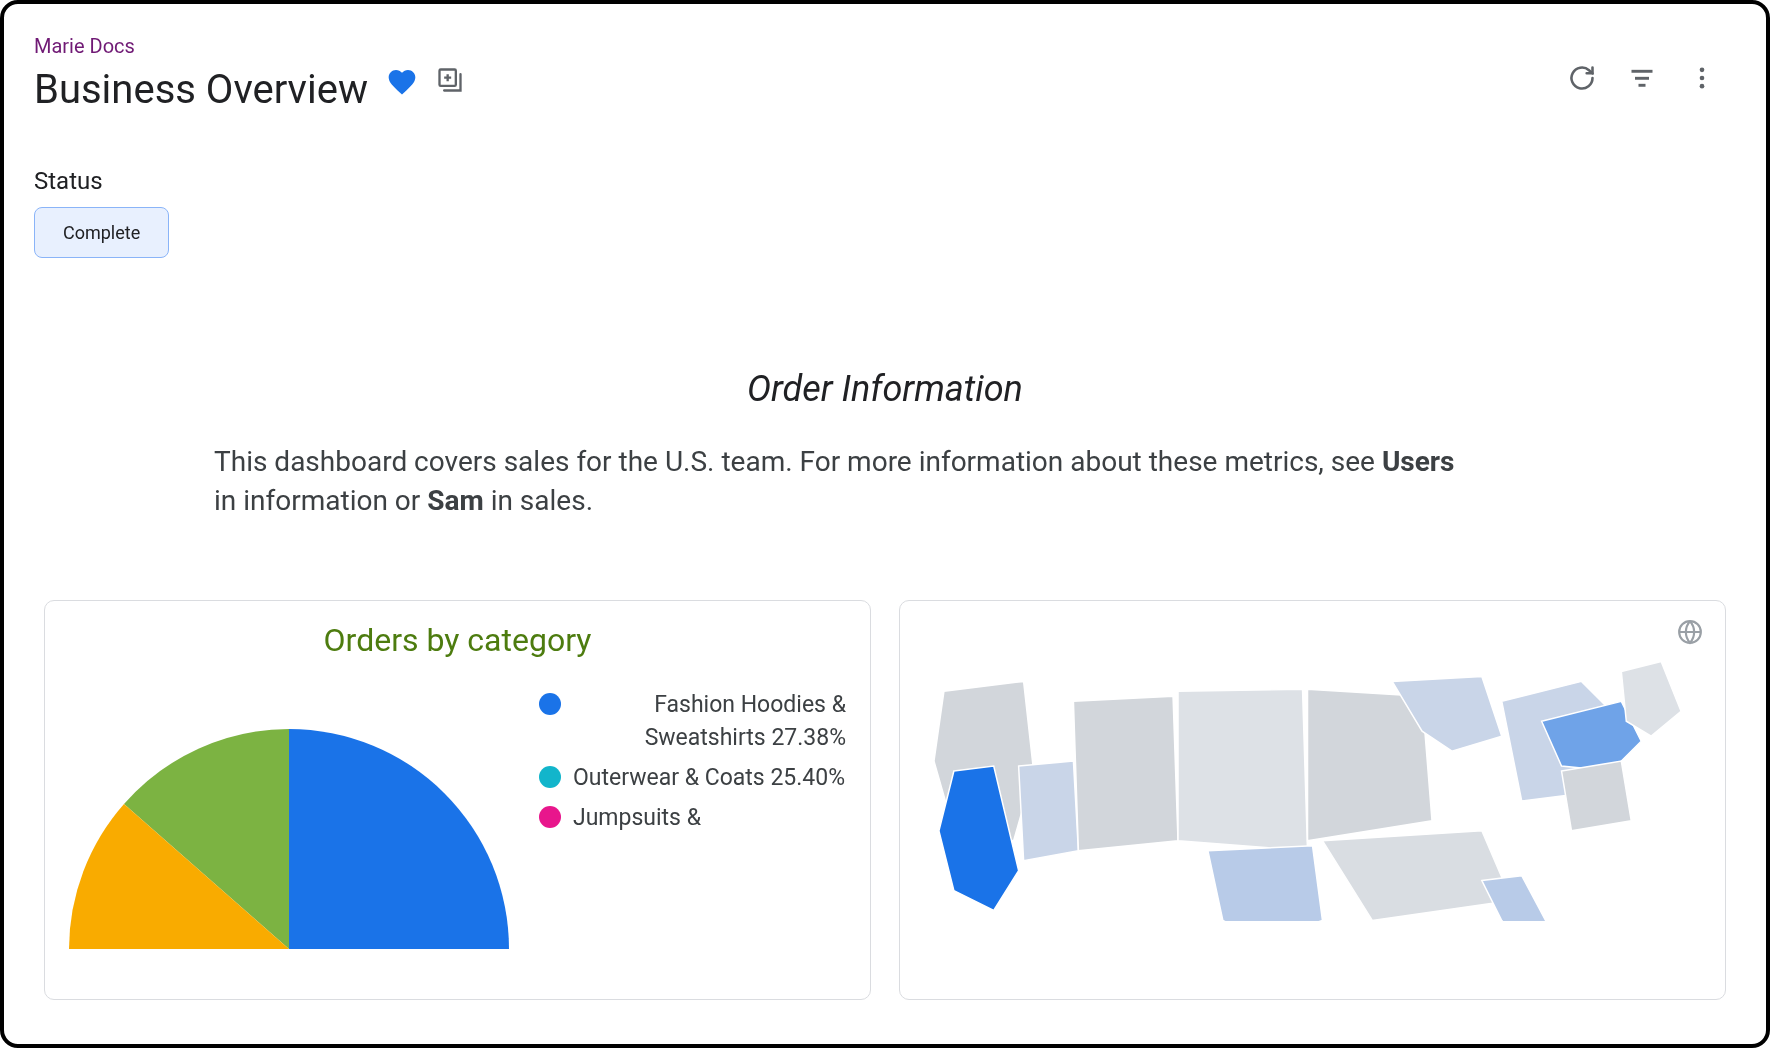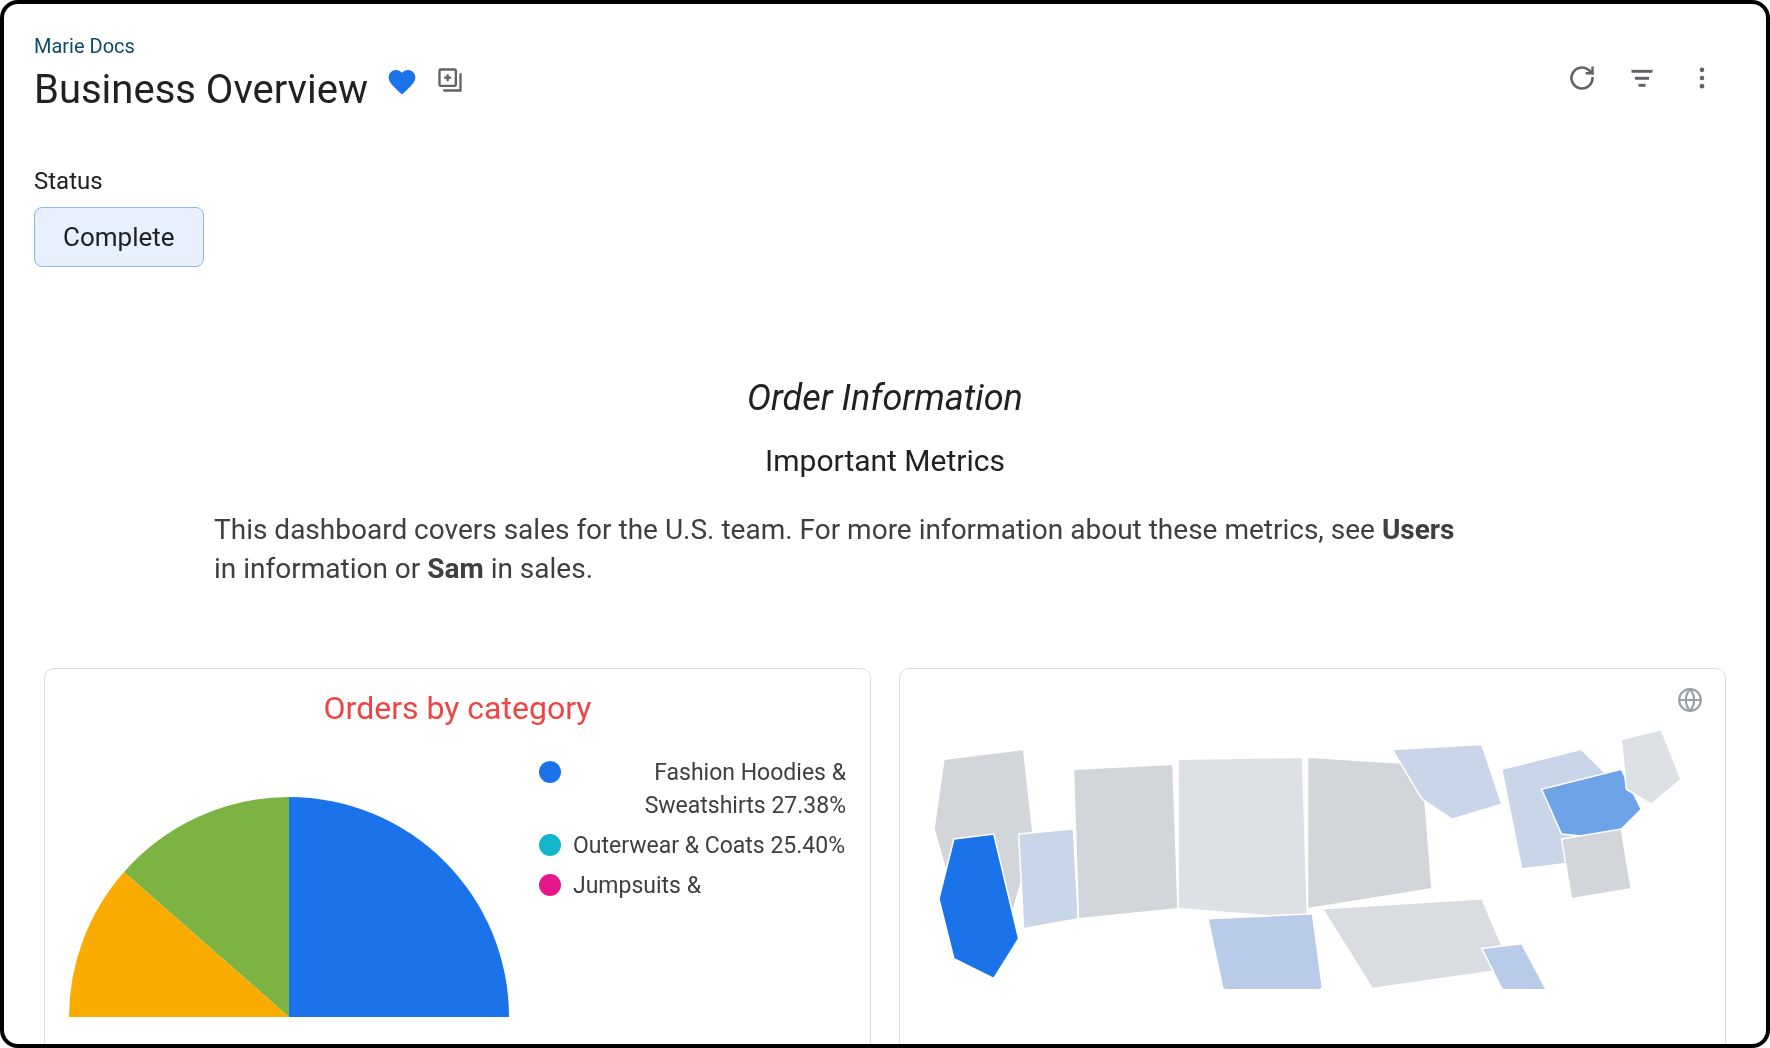--- a/index.html
+++ b/index.html
@@ -24,21 +24,21 @@
       padding: 30px 30px;
       overflow: hidden;
       position: relative;
     }
     .header-row {
       display: flex;
       justify-content: space-between;
       align-items: flex-start;
     }
     .breadcrumb {
-      color: #0c4a6e;
+      color: #701a75;
       font-size: 20px;
       margin-bottom: 8px;
     }
     .title-row {
       display: flex;
       align-items: flex-start;
       gap: 18px;
     }
     .page-title {
       font-size: 40px;
@@ -75,21 +75,21 @@
       font-size: 24px;
       color: #202124;
       margin-bottom: 12px;
     }
     .status-chip {
       display: inline-block;
       background: #e8f0fe;
       border: 1.5px solid #8ab4f8;
       border-radius: 8px;
       padding: 14px 28px;
-      font-size: 26px;
+      font-size: 18px;
       color: #202124;
       cursor: pointer;
     }
     .content-header {
       text-align: center;
       margin-top: 110px;
     }
     .section-title {
       font-size: 36px;
       font-weight: 400;
@@ -127,21 +127,21 @@
       border-radius: 10px;
       padding: 20px 24px;
       position: relative;
       height: 400px;
       overflow: hidden;
     }
     .panel-title {
       font-size: 32px;
       font-weight: 400;
       text-align: center;
-      color: #ef4444;
+      color: #4d7c0f;
       margin-bottom: 20px;
     }
     .globe-icon {
       position: absolute;
       top: 18px;
       right: 22px;
       width: 26px;
       height: 26px;
       color: #9aa0a6;
     }
@@ -229,21 +229,20 @@
     </div>
   </div>
 
   <div class="filter-section">
     <div class="filter-label">Status</div>
     <div class="status-chip">Complete</div>
   </div>
 
   <div class="content-header">
     <div class="section-title">Order Information</div>
-    <div class="section-subtitle">Important Metrics</div>
     <p class="description">
       <span>This dashboard covers sales for the U.S. team. For more information about these metrics, see </span><span class="bold">Users</span><span> in information or </span><span class="bold">Sam</span><span> in sales.</span>
     </p>
   </div>
 
   <div class="panels">
     <div class="panel">
       <div class="panel-title">Orders by category</div>
       <div class="pie-container">
         <svg class="pie-svg" width="440" height="260" viewBox="0 0 440 260">

